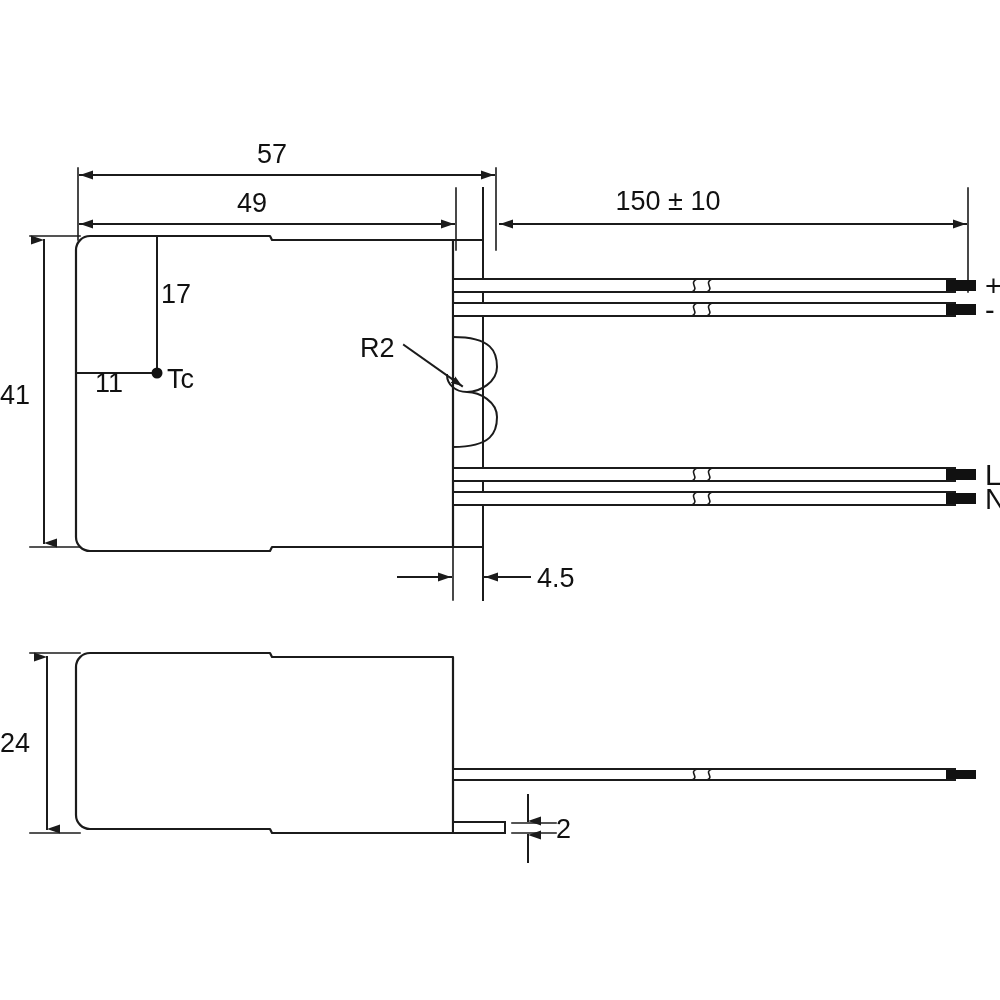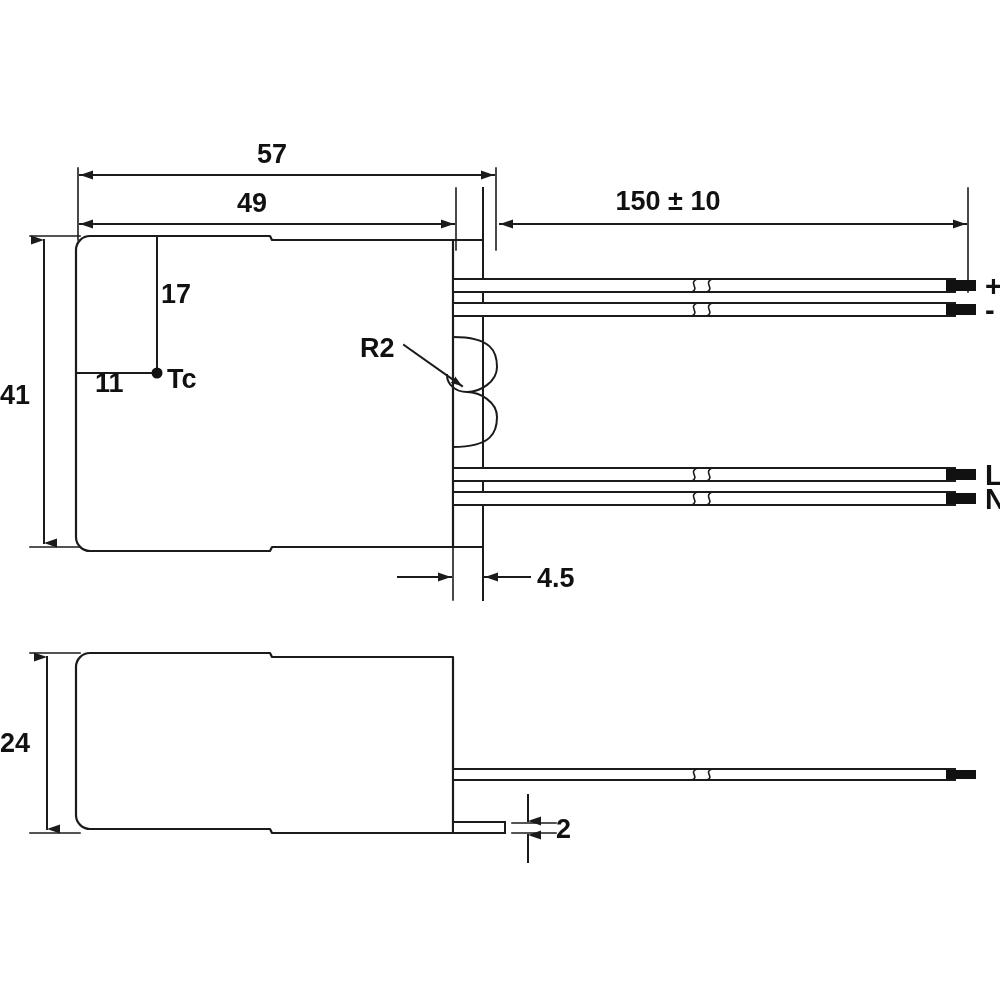--- a/index.html
+++ b/index.html
@@ -9,21 +9,20 @@
   }
   body {
     font-family: "Liberation Sans", sans-serif;
   }
   #drawing-root {
     position: relative;
     width: 1000px;
     height: 872px;
     background: #ffffff;
     overflow: hidden;
-    font-weight: bold;
   }
   svg#tech-drawing {
     display: block;
     width: 1000px;
     height: 1000px;
   }
   .ln {
     stroke: #1b1b1b;
     stroke-width: 2;
     fill: none;

